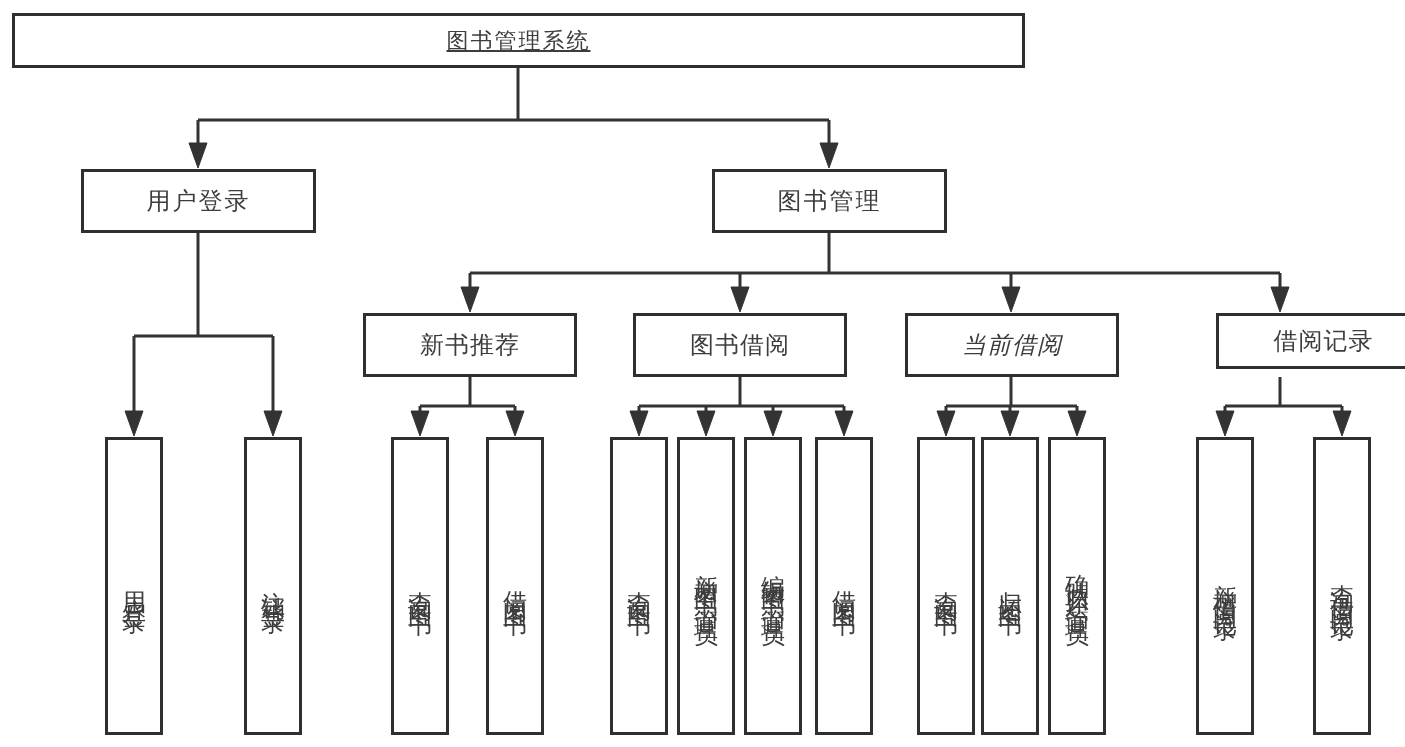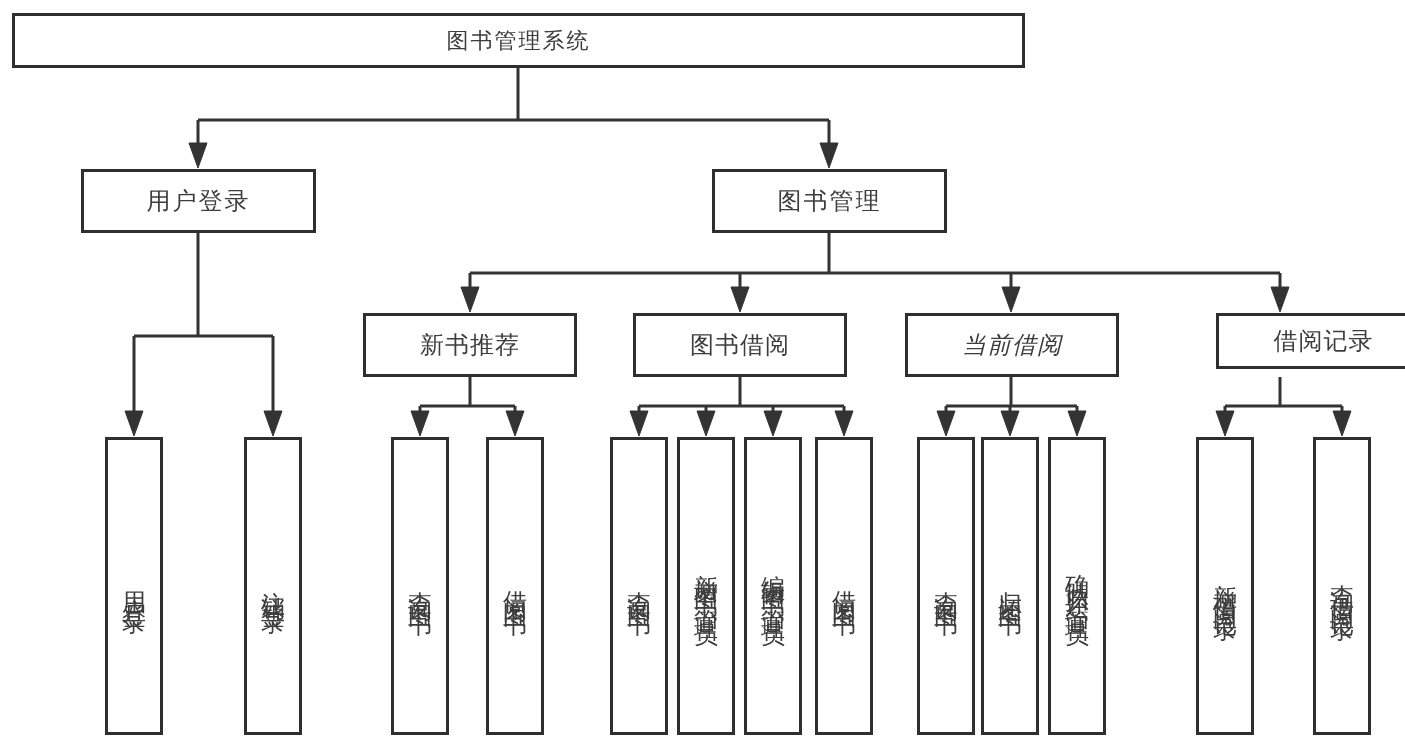--- a/index.html
+++ b/index.html
@@ -115,21 +115,21 @@
       <line x1="1010" y1="406" x2="1010" y2="418"></line>
       <polygon points="1001,411 1019,411 1010,436"></polygon>
       <line x1="1077" y1="406" x2="1077" y2="418"></line>
       <polygon points="1068,411 1086,411 1077,436"></polygon>
       <line x1="1225" y1="406" x2="1225" y2="418"></line>
       <polygon points="1216,411 1234,411 1225,436"></polygon>
       <line x1="1342" y1="406" x2="1342" y2="418"></line>
       <polygon points="1333,411 1351,411 1342,436"></polygon>
     </svg>
 
-  <div class="node root" style="left:12px; top:13px; width:1013px; height:55px;">图书管理系统</div>
+  <div class="node root" style="left:12px; top:13px; width:1013px; height:55px;text-decoration:underline;">图书管理系统</div>
 
   <div class="node h2" style="left:81px; top:169px; width:235px; height:64px;">用户登录</div>
   <div class="node h2" style="left:712px; top:169px; width:235px; height:64px;">图书管理</div>
 
   <div class="node h3" style="left:363px; top:313px; width:214px; height:64px;">新书推荐</div>
   <div class="node h3" style="left:633px; top:313px; width:214px; height:64px;">图书借阅</div>
   <div class="node h3" style="left:905px; top:313px; width:214px; height:64px;font-style:italic;">当前借阅</div>
   <div class="node h3" style="left:1172px; top:313px; width:215px; height:56px;margin-left:44px;">借阅记录</div>
 
   <div class="leaf" style="left:105px; top:437px; width:58px; height:298px;">

